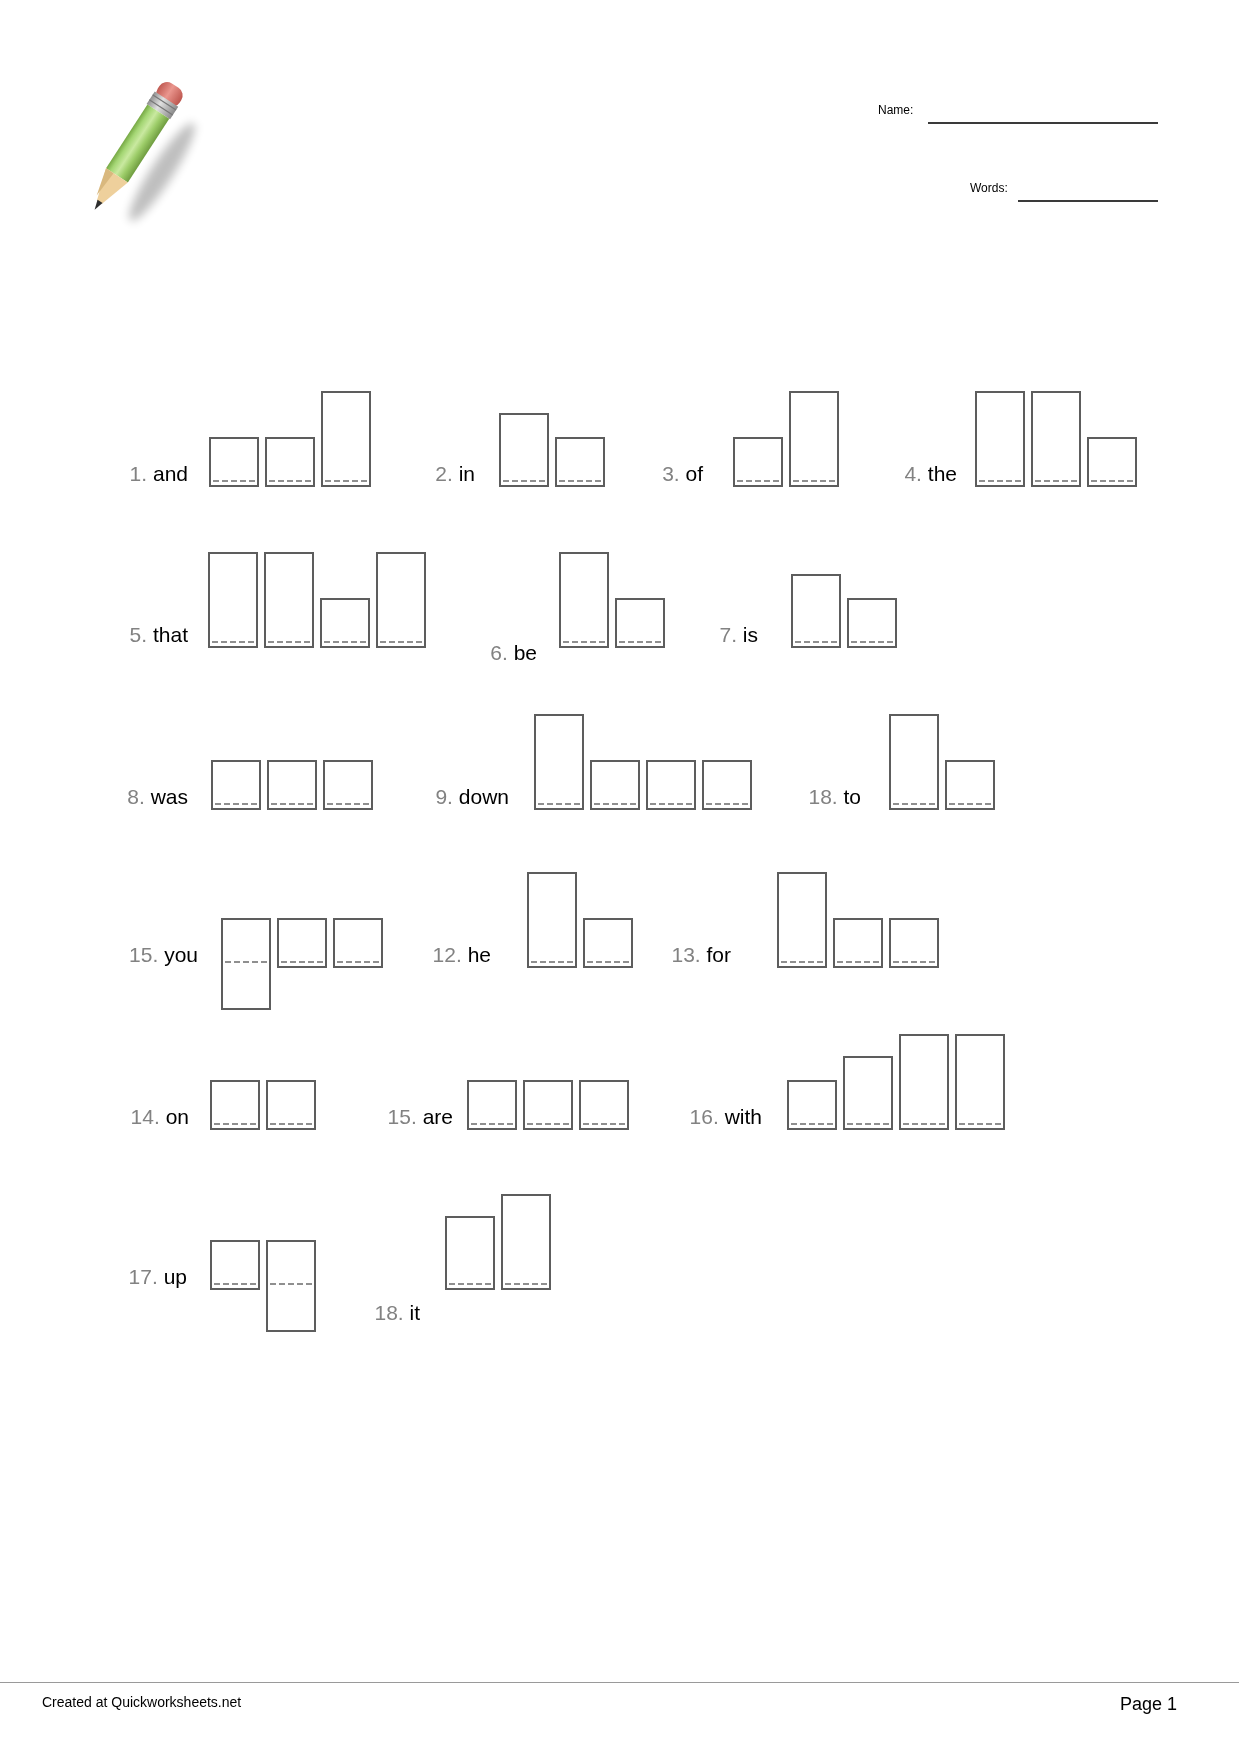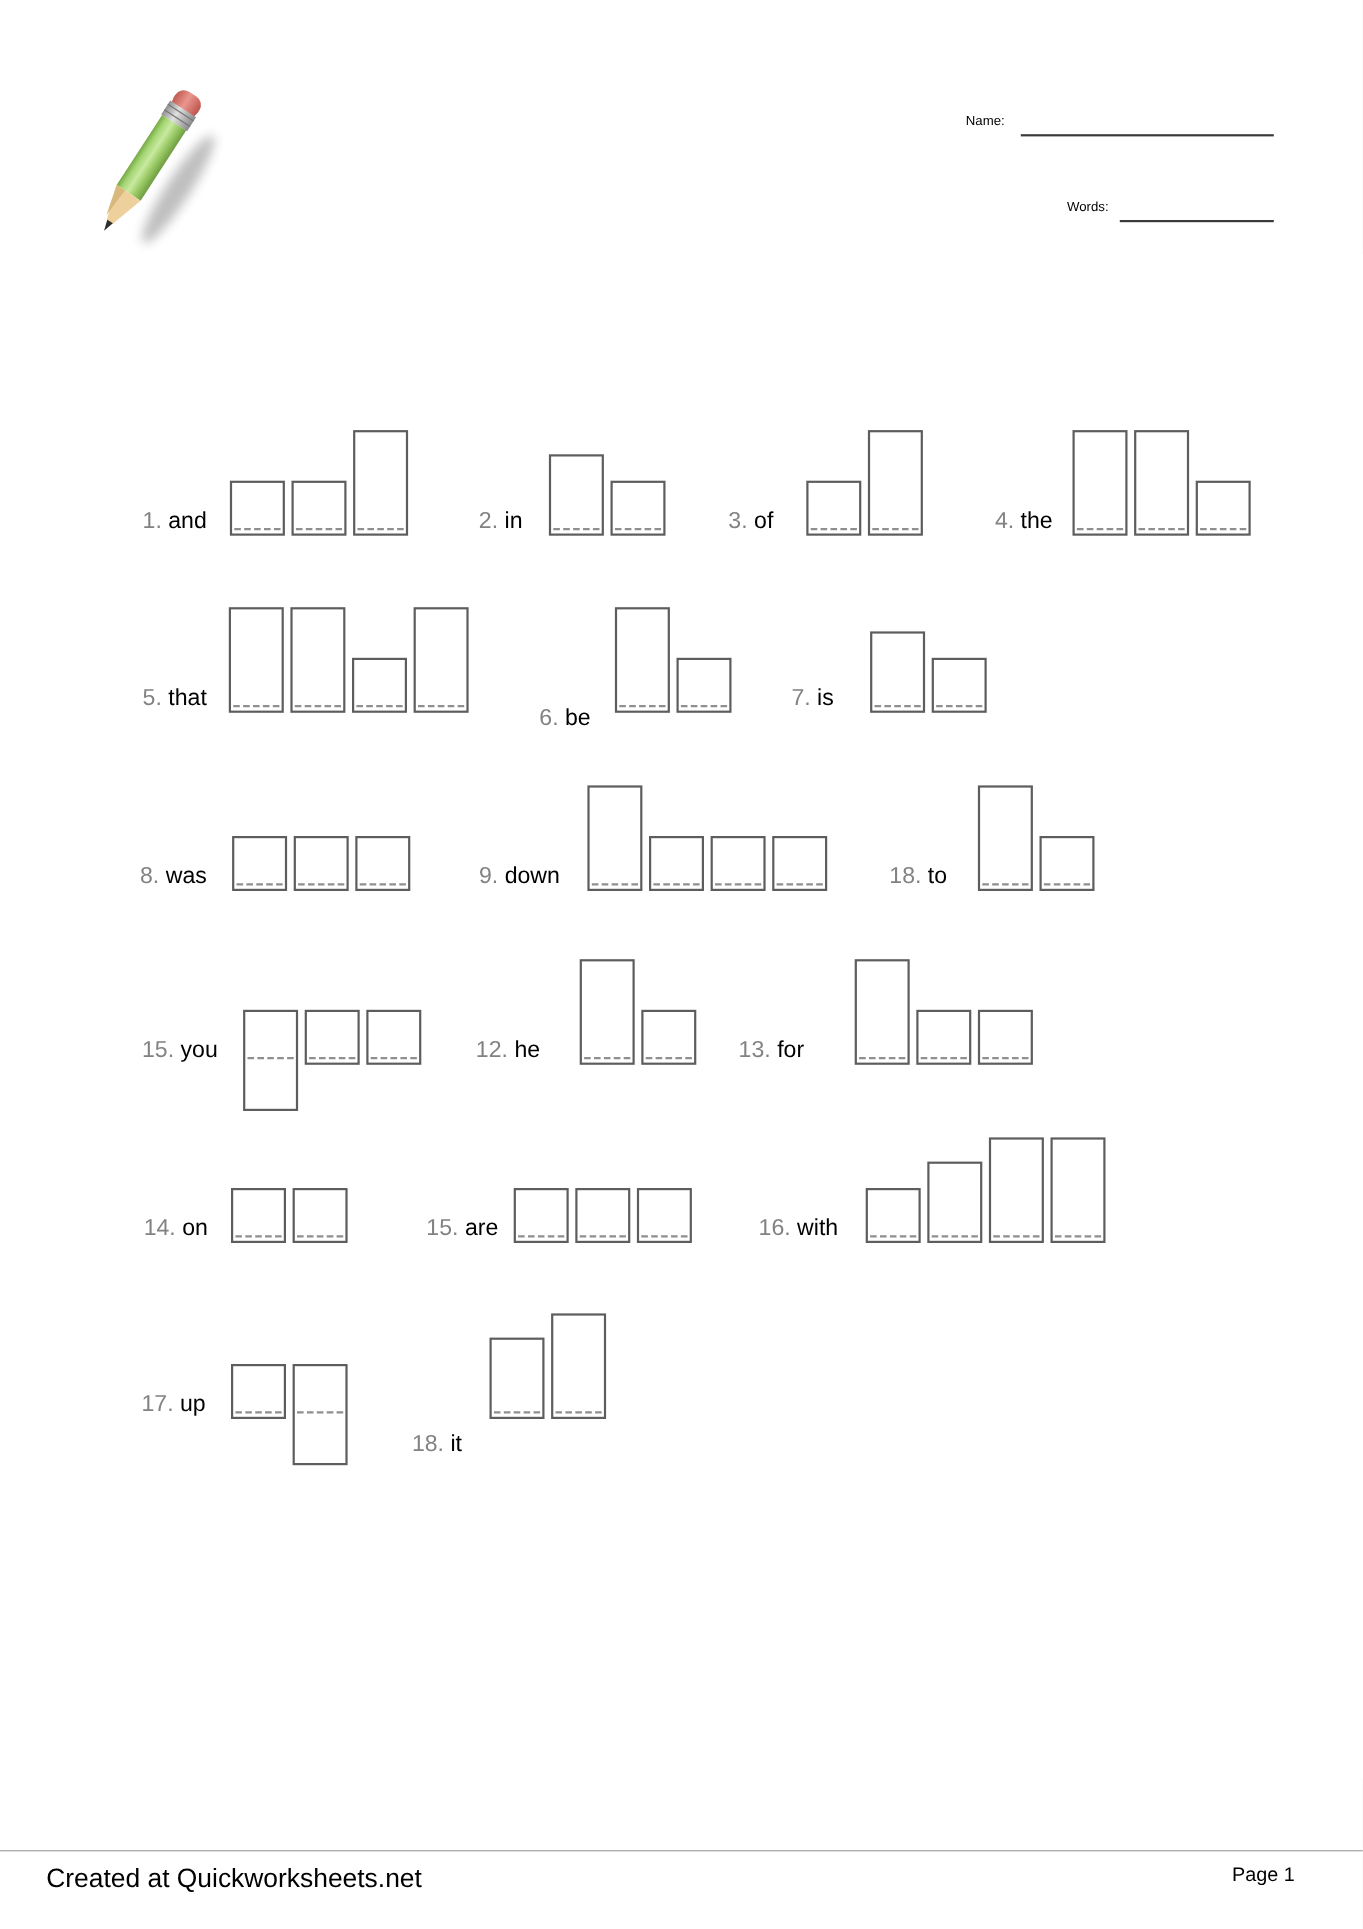--- a/index.html
+++ b/index.html
@@ -32,21 +32,21 @@
   .wbox{
     position:absolute;box-sizing:border-box;
     border:2px solid #5d5d5d;background:#fff;
   }
   .wbox .dash{
     position:absolute;left:2px;right:2px;height:0;
     border-top:2px dashed #8f8f8f;
   }
   
   #footer-line{position:absolute;left:0;right:0;top:1682px;border-top:1px solid #9a9a9a;}
-  #footer-left{position:absolute;left:42px;top:1694px;font-size:24px;color:#000;}
+  #footer-left{position:absolute;left:42px;top:1694px;font-size:14px;color:#000;}
   #footer-right{position:absolute;right:62px;top:1694px;font-size:18px;color:#000;}
 </style>
 </head>
 <body>
 
 <div id="page">
 
   <div id="logo">
     <svg width="150" height="165" viewBox="0 0 150 165">
       <defs>

